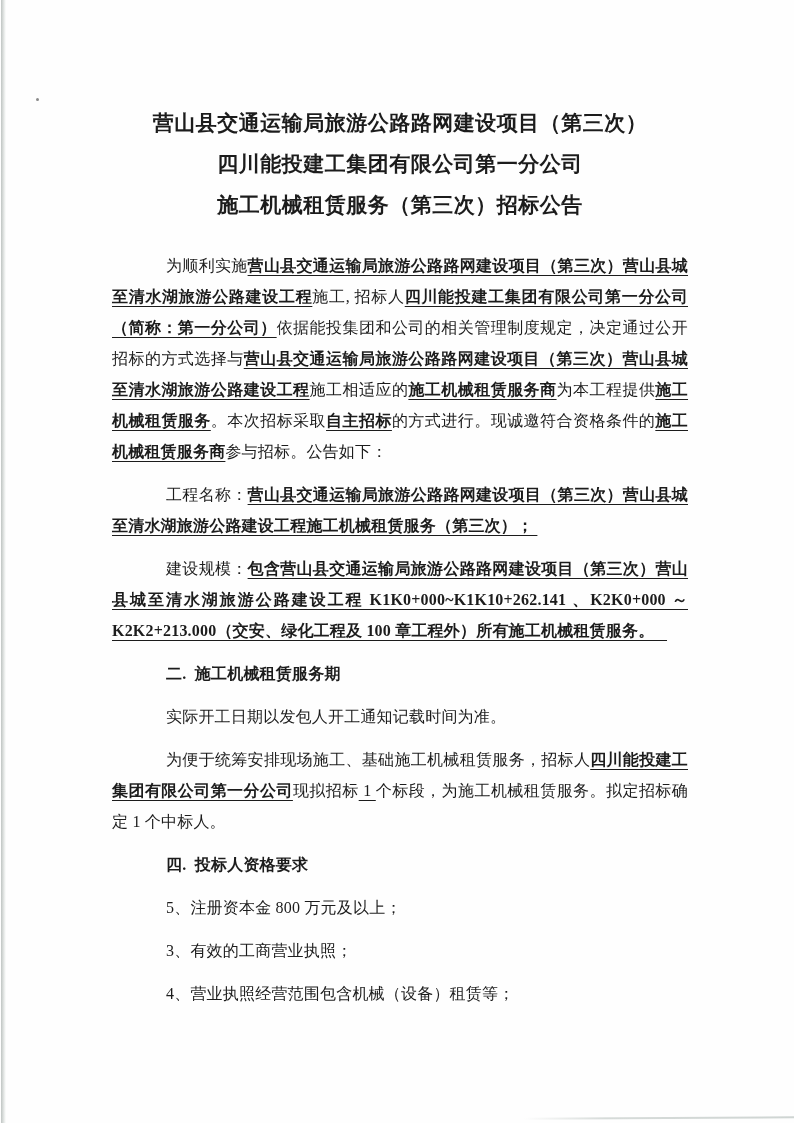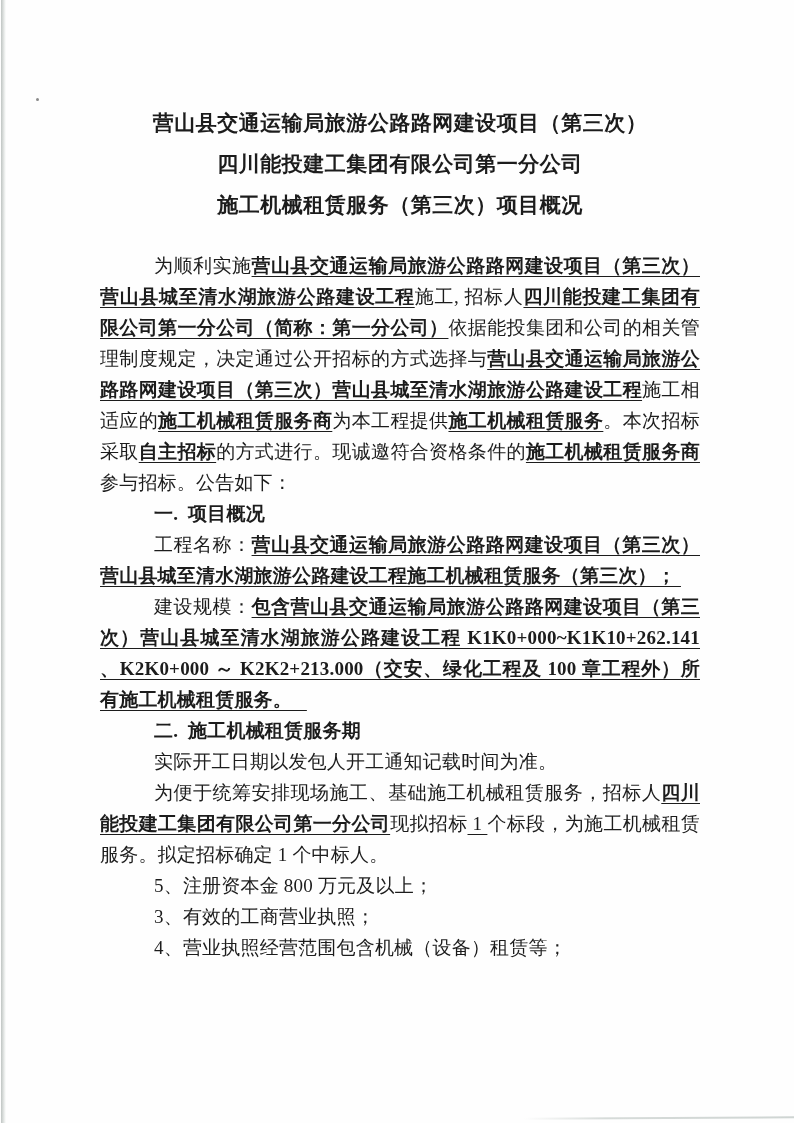--- a/index.html
+++ b/index.html
@@ -47,22 +47,22 @@
   .title-block { margin: 0 0 24px 0; }
   .title-line {
     font-size: 21px;
     font-weight: bold;
     text-align: center;
     line-height: 41px;
     letter-spacing: 0.5px;
     white-space: nowrap;
   }
   .para {
-    margin: 0;
-    font-size: 19px;
+    margin: 12px;
+    font-size: 16px;
     line-height: 31px;
     text-align: justify;
     text-indent: 54px;
     letter-spacing: 0.2px;
   }
   .para.heading {
     font-weight: bold;
     text-align: left;
   }
   .run.n  { font-weight: inherit; text-decoration: none; }
@@ -83,29 +83,29 @@
 
 <div class="page">
   <div class="scan-edge-left"></div>
   <div class="scan-edge-bottom"></div>
   <div class="scan-speck"></div>
 
   <div class="content">
     <div class="title-block">
       <div class="title-line">营山县交通运输局旅游公路路网建设项目（第三次）</div>
       <div class="title-line">四川能投建工集团有限公司第一分公司</div>
-      <div class="title-line">施工机械租赁服务（第三次）项目概况</div>
+      <div class="title-line">施工机械租赁服务（第三次）招标公告</div>
     </div>
 
     <div class="body-block">
       <p class="para body"><span class="run n">为顺利实施</span><span class="run bu">营山县交通运输局旅游公路路网建设项目（第三次）营山县城至清水湖旅游公路建设工程</span><span class="run n">施工, 招标人</span><span class="run bu">四川能投建工集团有限公司第一分公司（简称：第一分公司）</span><span class="run n">依据能投集团和公司的相关管理制度规定，决定通过公开招标的方式选择与</span><span class="run bu">营山县交通运输局旅游公路路网建设项目（第三次）营山县城至清水湖旅游公路建设工程</span><span class="run n">施工相适应的</span><span class="run bu">施工机械租赁服务商</span><span class="run n">为本工程提供</span><span class="run bu">施工机械租赁服务</span><span class="run n">。本次招标采取</span><span class="run bu">自主招标</span><span class="run n">的方式进行。现诚邀符合资格条件的</span><span class="run bu">施工机械租赁服务商</span><span class="run n">参与招标。公告如下：</span></p>
-      <p class="para heading"><span class="run n">一.&nbsp;&nbsp;项目概况</span></p>
       <p class="para body"><span class="run n">工程名称：</span><span class="run bu">营山县交通运输局旅游公路路网建设项目（第三次）营山县城至清水湖旅游公路建设工程施工机械租赁服务（第三次）；&nbsp;</span></p>
       <p class="para body"><span class="run n">建设规模：</span><span class="run bu">包含营山县交通运输局旅游公路路网建设项目（第三次）营山县城至清水湖旅游公路建设工程 K1K0+000~K1K10+262.141 、K2K0+000 ～ K2K2+213.000（交安、绿化工程及 100 章工程外）所有施工机械租赁服务。&nbsp;&nbsp;&nbsp;</span></p>
       <p class="para heading"><span class="run n">二.&nbsp;&nbsp;施工机械租赁服务期</span></p>
       <p class="para body"><span class="run n">实际开工日期以发包人开工通知记载时间为准。</span></p>
       <p class="para body"><span class="run n">为便于统筹安排现场施工、基础施工机械租赁服务，招标人</span><span class="run bu">四川能投建工集团有限公司第一分公司</span><span class="run n">现拟招标</span><span class="run u">&nbsp;1&nbsp;</span><span class="run n">个标段，为施工机械租赁服务。拟定招标确定 1 个中标人。</span></p>
+      <p class="para heading"><span class="run n">四.&nbsp;&nbsp;投标人资格要求</span></p>
       <p class="para body"><span class="run n">5、注册资本金 800 万元及以上；</span></p>
       <p class="para body"><span class="run n">3、有效的工商营业执照；</span></p>
       <p class="para body"><span class="run n">4、营业执照经营范围包含机械（设备）租赁等；</span></p>
     </div>
   </div>
 </div>
 
 </body></html>

